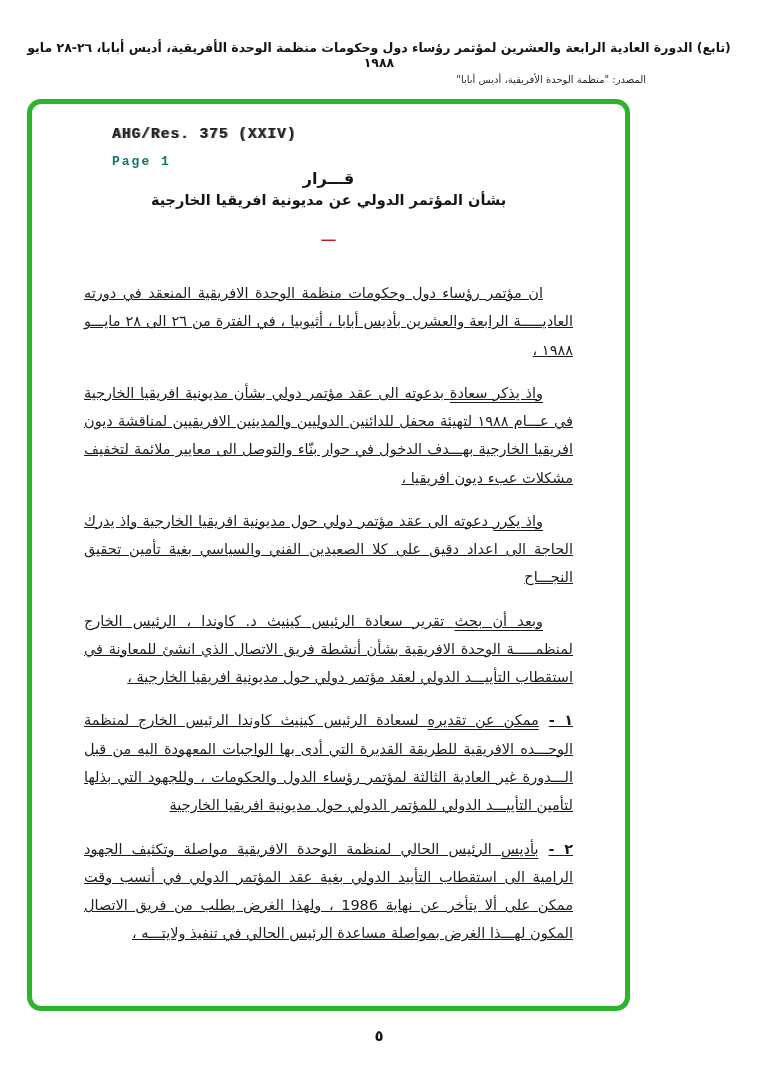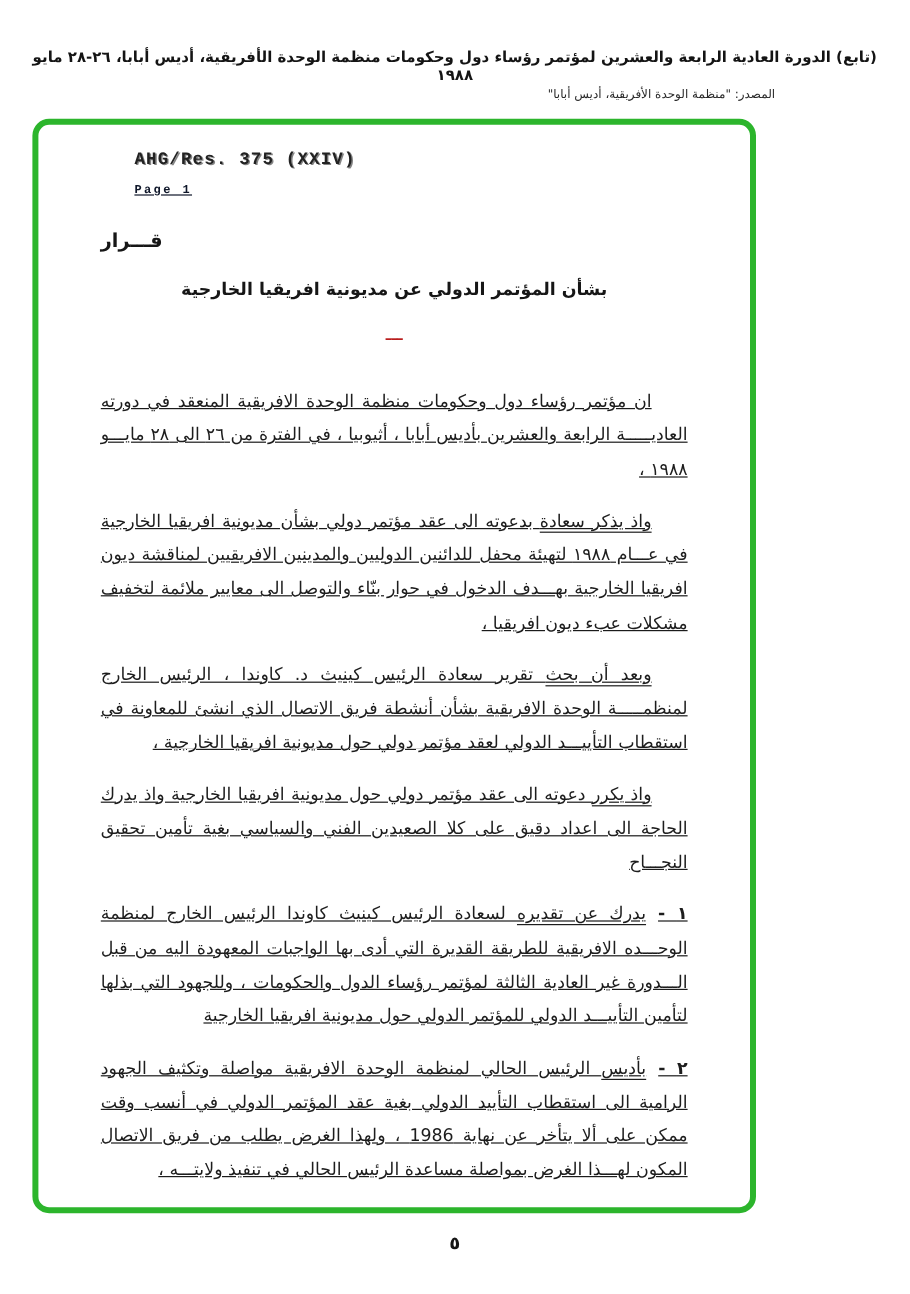--- a/index.html
+++ b/index.html
@@ -46,42 +46,40 @@
     font-family: "Liberation Mono", "DejaVu Sans Mono", monospace;
     font-size: 14.5px;
     font-weight: bold;
     color: #222;
     margin: 6px 0 0 28px;
     text-shadow: 1.2px 0.4px 0 rgba(30,30,30,0.55);
     letter-spacing: 1px;
   }
   .page-label {
     font-family: "Liberation Mono", "DejaVu Sans Mono", monospace;
-    font-size: 10px;
+    font-size: 13px;
     font-weight: bold;
-    color: #0f172a;
+    color: #0f766e;
     margin: 12px 0 0 28px;
     letter-spacing: 2px;
-    text-decoration: underline;
   }
   .title {
     direction: rtl;
-    text-align: left;
+    text-align: center;
     font-size: 16px;
     font-weight: bold;
-    margin-top: 26px;
     letter-spacing: 1px;
     color: #161616;
   }
   .subtitle {
     direction: rtl;
     text-align: center;
     font-size: 14.5px;
     font-weight: bold;
-    margin-top: 24px;
+    margin-top: 4px;
     color: #161616;
   }
   .divider {
     text-align: center;
     font-size: 16px;
     margin-top: 18px;
     color: #b91c1c;
   }
   .body-text {
     margin-top: 34px;
@@ -130,25 +128,25 @@
     <div class="subtitle">بشأن المؤتمر الدولي عن مديونية افريقيا الخارجية</div>
     <div class="divider">ـــ</div>
 
     <div class="body-text">
 
       <p class="para"><span class="lead"></span><span>ان مؤتمر رؤساء دول وحكومات منظمة الوحدة الافريقية المنعقد في دورته العاديـــــة الرابعة والعشرين بأديس أبابا ، أثيوبيا ، في الفترة من ٢٦ الى ٢٨ مايـــو ١٩٨٨ ،</span></p>
 
 
       <p class="para"><span class="lead">واذ يذكر سعادة</span><span> بدعوته الى عقد مؤتمر دولي بشأن مديونية افريقيا الخارجية في عـــام ١٩٨٨ لتهيئة محفل للدائنين الدوليين والمدينين الافريقيين لمناقشة ديون افريقيا الخارجية بهـــدف الدخول في حوار بنّاء والتوصل الى معايير ملائمة لتخفيف مشكلات عبء ديون افريقيا ،</span></p>
 
+      <p class="para"><span class="lead">واذ يكرر</span><span> دعوته الى عقد مؤتمر دولي حول مديونية افريقيا الخارجية واذ يدرك الحاجة الى اعداد دقيق على كلا الصعيدين الفني والسياسي بغية تأمين تحقيق النجـــاح</span></p>
+
       <p class="para"><span class="lead">وبعد أن بحث</span><span> تقرير سعادة الرئيس كينيث د. كاوندا ، الرئيس الخارج لمنظمـــــة الوحدة الافريقية بشأن أنشطة فريق الاتصال الذي انشئ للمعاونة في استقطاب التأييـــد الدولي لعقد مؤتمر دولي حول مديونية افريقيا الخارجية ،</span></p>
 
-      <p class="para"><span class="lead">واذ يكرر</span><span> دعوته الى عقد مؤتمر دولي حول مديونية افريقيا الخارجية واذ يدرك الحاجة الى اعداد دقيق على كلا الصعيدين الفني والسياسي بغية تأمين تحقيق النجـــاح</span></p>
-
-      <p class="item"><span class="num">١ -</span><span class="lead">يدرك عن تقديره</span><span> لسعادة الرئيس كينيث كاوندا الرئيس الخارج لمنظمة الوحـــده الافريقية للطريقة القديرة التي أدى بها الواجبات المعهودة اليه من قبل الـــدورة غير العادية الثالثة لمؤتمر رؤساء الدول والحكومات ، وللجهود التي بذلها لتأمين التأييـــد الدولي للمؤتمر الدولي حول مديونية افريقيا الخارجية</span></p>
+      <p class="item"><span class="num">١ -</span><span class="lead">ممكن عن تقديره</span><span> لسعادة الرئيس كينيث كاوندا الرئيس الخارج لمنظمة الوحـــده الافريقية للطريقة القديرة التي أدى بها الواجبات المعهودة اليه من قبل الـــدورة غير العادية الثالثة لمؤتمر رؤساء الدول والحكومات ، وللجهود التي بذلها لتأمين التأييـــد الدولي للمؤتمر الدولي حول مديونية افريقيا الخارجية</span></p>
 
       <p class="item"><span class="num">٢ -</span><span class="lead">بأديس</span><span> الرئيس الحالي لمنظمة الوحدة الافريقية مواصلة وتكثيف الجهود الرامية الى استقطاب التأييد الدولي بغية عقد المؤتمر الدولي في أنسب وقت ممكن على ألا يتأخر عن نهاية 1986 ، ولهذا الغرض يطلب من فريق الاتصال المكون لهـــذا الغرض بمواصلة مساعدة الرئيس الحالي في تنفيذ ولايتـــه ،</span></p>
 
     </div>
   </div>
 
   <div class="footer-page">٥</div>
 
 </div>
 

